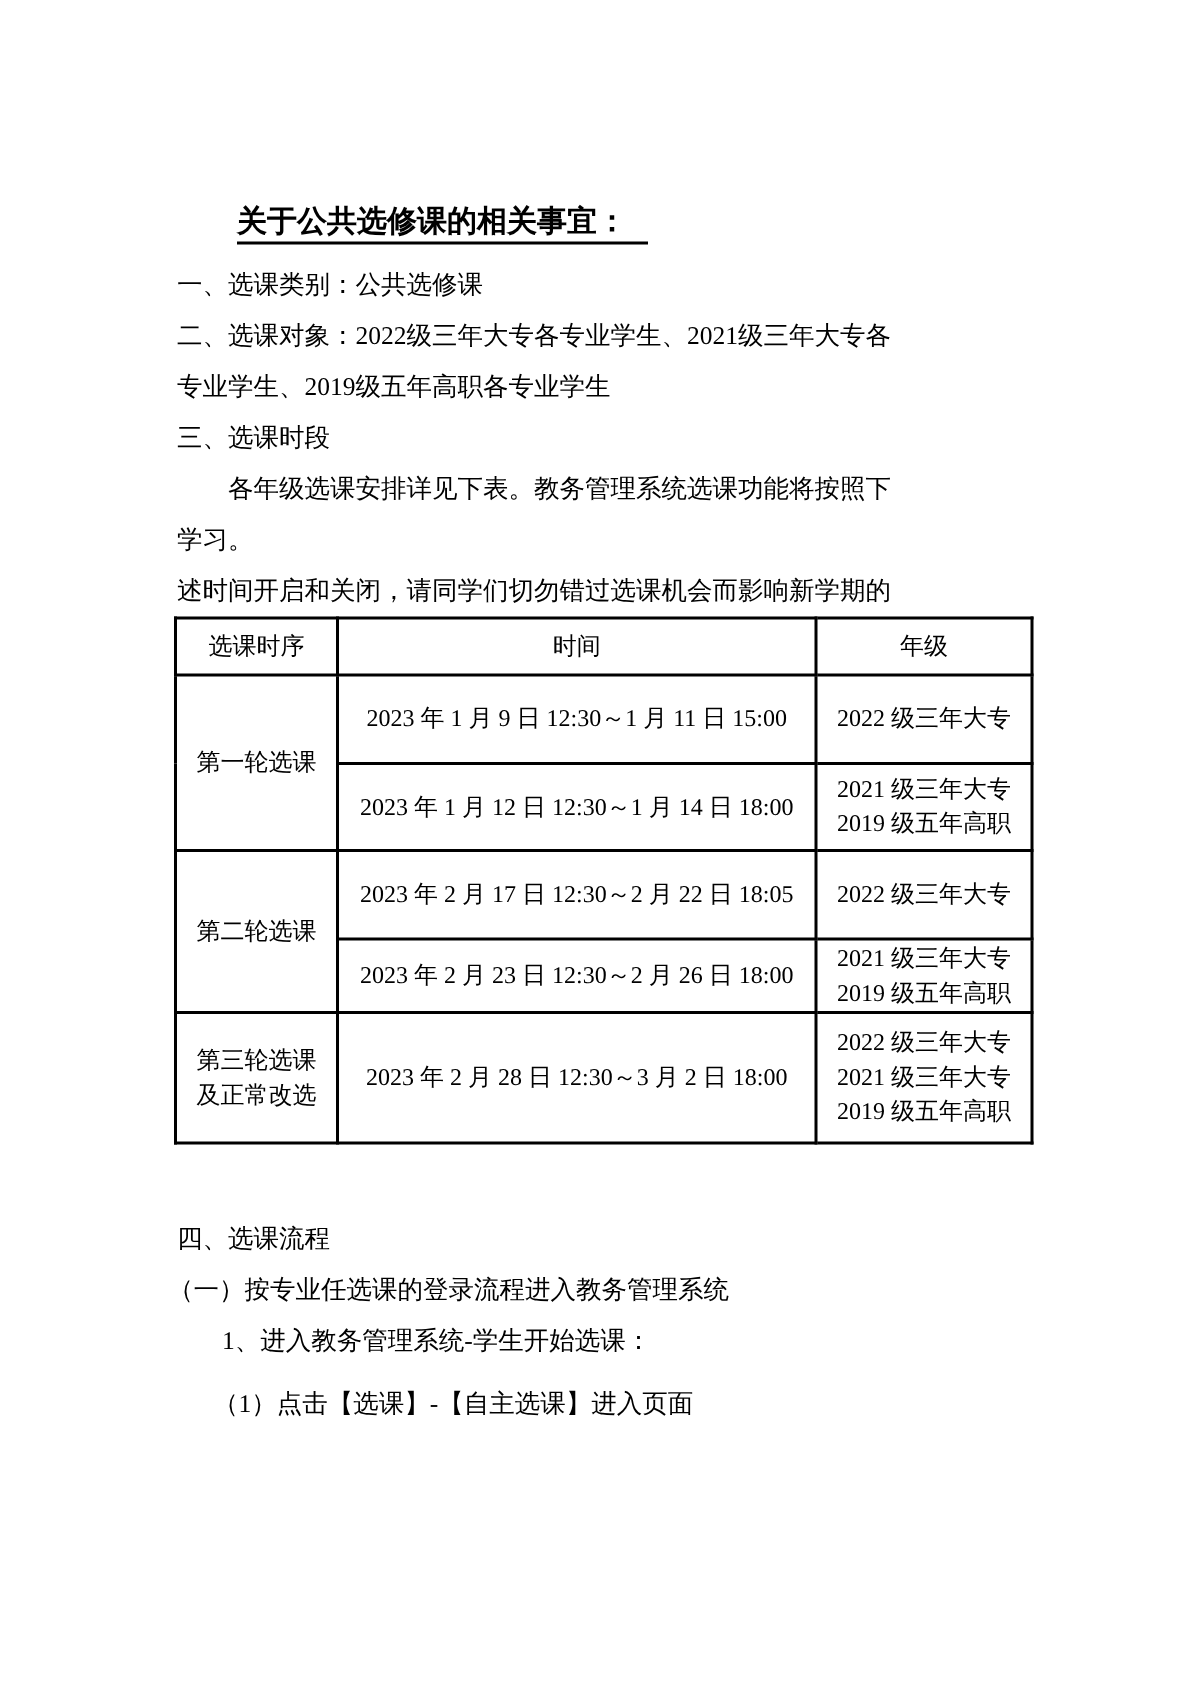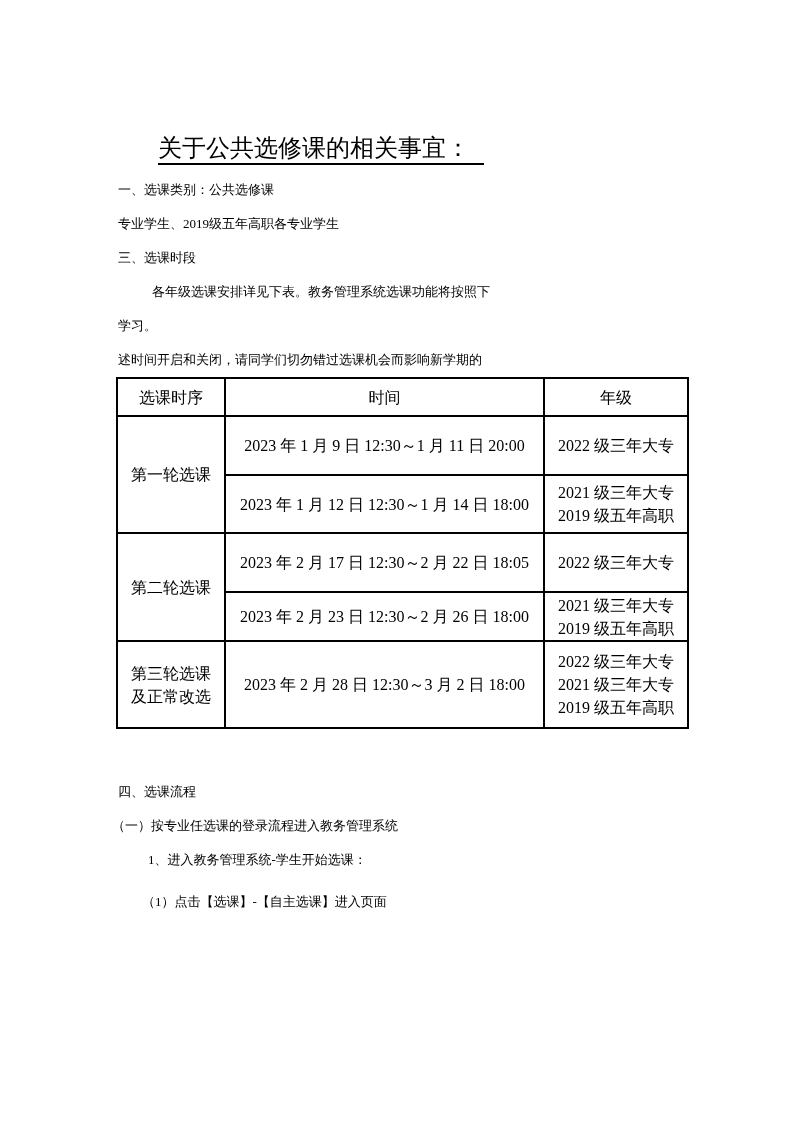--- a/index.html
+++ b/index.html
@@ -7,32 +7,32 @@
     position:relative;
     width:793px; height:1122px;
     background:#ffffff;
     color:#000;
     font-family:"Liberation Serif","DejaVu Serif",serif;
     overflow:hidden;
   }
   .doc { position:absolute; left:118px; top:130px; width:562px; }
 
   .doc-title {
-    font-size:24px; font-weight:normal;
+    font-size:20px; font-weight:bold;
     line-height:26px;
     padding:5px 0 12px 40px;
     white-space:nowrap;
   }
   .doc-title .u {
     border-bottom:2px solid #000;
     padding-right:14px; padding-bottom:2px;
   }
 
   .line {
-    font-size:13px; line-height:34px; height:34px;
+    font-size:17px; line-height:34px; height:34px;
     white-space:nowrap;
   }
   .indent-2   { padding-left:34px; }
   .indent-num { padding-left:30px; }
   .indent-par { padding-left:24px; }
   .hang       { margin-left:-6px; }
   .gap-top    { margin-top:8px; }
 
   .caption {
     font-size:17px; line-height:34px; height:34px;
@@ -70,20 +70,21 @@
 <body>
 
 <div class="page">
   <div class="doc">
 
     <div class="doc-title">
       <span class="u">关于公共选修课的相关事宜：</span>
     </div>
 
     <div class="line">一、选课类别：公共选修课</div>
+    <div class="line">二、选课对象：2022级三年大专各专业学生、2021级三年大专各</div>
     <div class="line">专业学生、2019级五年高职各专业学生</div>
     <div class="line">三、选课时段</div>
     <div class="line indent-2">各年级选课安排详见下表。教务管理系统选课功能将按照下</div>
     <div class="line">学习。</div>
     <div class="line">述时间开启和关闭，请同学们切勿错过选课机会而影响新学期的</div>
 
 
     <table class="sched">
       <colgroup>
           <col class="c1">
@@ -92,21 +93,21 @@
         </colgroup>
       <tbody>
         <tr class="hrow">
           <th>选课时序</th>
           <th>时间</th>
           <th>年级</th>
         </tr>
 
         <tr class="r1">
           <td rowspan="2">第一轮选课</td>
-          <td>2023 年 1 月 9 日 12:30～1 月 11 日 20:00</td>
+          <td>2023 年 1 月 9 日 12:30～1 月 11 日 15:00</td>
           <td>2022 级三年大专</td>
         </tr>
         <tr class="r2">
           <td>2023 年 1 月 12 日 12:30～1 月 14 日 18:00</td>
           <td>
             <div class="cell-line">2021 级三年大专</div>
             <div class="cell-line">2019 级五年高职</div>
           </td>
         </tr>
 

